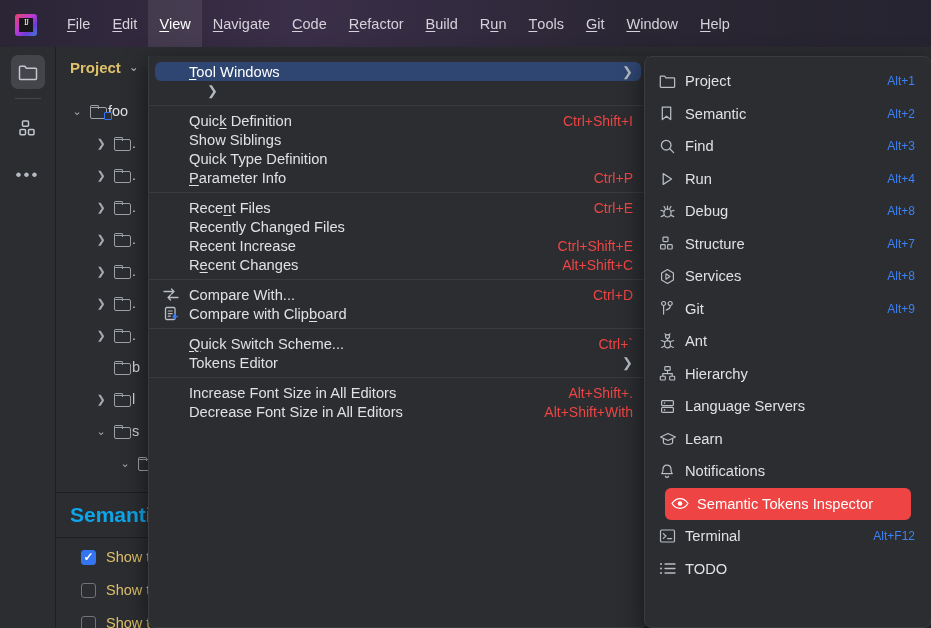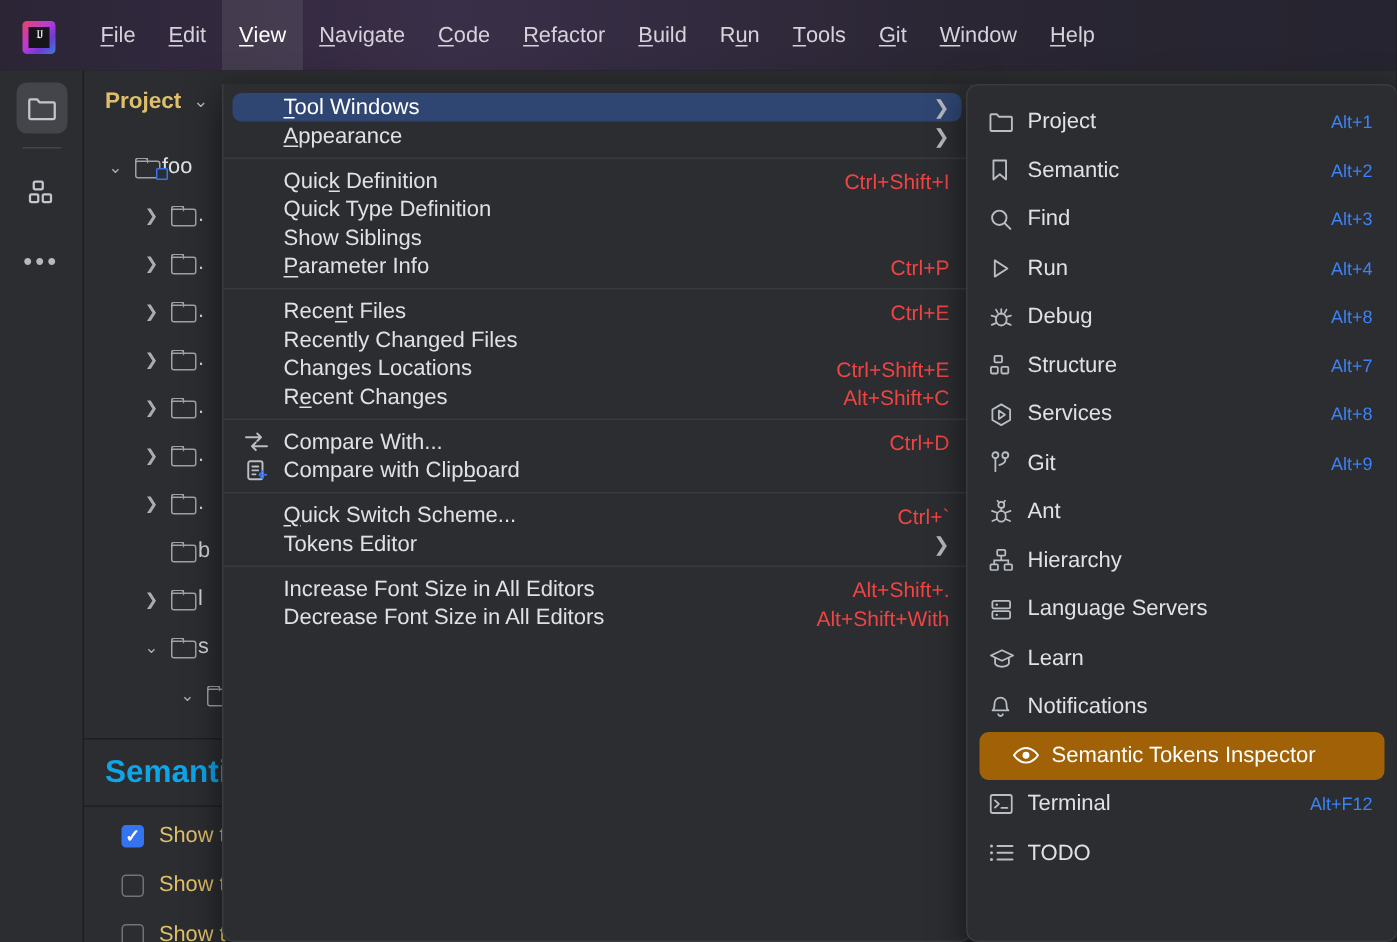--- a/index.html
+++ b/index.html
@@ -138,21 +138,21 @@
 
   
   #tool-windows-menu { left: 644px; top: 56px; width: 288px; height: 572px; padding: 8px 0 0 0; border-radius: 8px; }
   .srow {
     position: relative; display: flex; align-items: center; height: 32.5px;
     padding: 0 16px 0 14px; font-size: 14.7px; color: #dfe1e5; white-space: nowrap;
   }
   .srow .si-icon { width: 26px; flex: 0 0 26px; display: flex; align-items: center; justify-content: flex-start; color: #b9bdc4; }
   .srow .si-label { flex: 1 1 auto; }
   .srow .si-shortcut { color: #3b82f6; font-size: 12px; margin-left: 14px; }
-  .srow.hl { background: #a16207; border-radius: 6px; margin: 0 8px; padding-left: 22px; padding-right: 8px; }
+  .srow.hl { background: #ef4444; border-radius: 6px; margin: 0 20px; padding-left: 6px; padding-right: 8px; }
   .srow.hl .si-label, .srow.hl .si-icon { color: #ffffff; }
 
   svg { display: block; }
 </style>
 </head>
 <body>
 
 <div id="app">
 
   <div class="menubar">
@@ -328,55 +328,54 @@
   </div>
 
   <div class="popup" id="view-menu">
       <div class="mrow hl">
         <span class="mi-icon"></span>
         <span class="mi-label"><u>T</u>ool Windows</span>
         <span class="mi-arrow">❯</span>
       </div>
       <div class="mrow">
         <span class="mi-icon"></span>
-        <span class="mi-label"><u>A</u>ppearance</span>
         <span class="mi-arrow">❯</span>
       </div>
       <div class="msep"></div>
       <div class="mrow">
         <span class="mi-icon"></span>
         <span class="mi-label">Quic<u>k</u> Definition</span>
         <span class="mi-shortcut">Ctrl+Shift+I</span>
       </div>
       <div class="mrow">
         <span class="mi-icon"></span>
+        <span class="mi-label">Show Siblings</span>
+      </div>
+      <div class="mrow">
+        <span class="mi-icon"></span>
         <span class="mi-label">Quick Type Definition</span>
-      </div>
-      <div class="mrow">
-        <span class="mi-icon"></span>
-        <span class="mi-label">Show Siblings</span>
       </div>
       <div class="mrow">
         <span class="mi-icon"></span>
         <span class="mi-label"><u>P</u>arameter Info</span>
         <span class="mi-shortcut">Ctrl+P</span>
       </div>
       <div class="msep"></div>
       <div class="mrow">
         <span class="mi-icon"></span>
         <span class="mi-label">Rece<u>n</u>t Files</span>
         <span class="mi-shortcut">Ctrl+E</span>
       </div>
       <div class="mrow">
         <span class="mi-icon"></span>
         <span class="mi-label">Recently Changed Files</span>
       </div>
       <div class="mrow">
         <span class="mi-icon"></span>
-        <span class="mi-label">Changes Locations</span>
+        <span class="mi-label">Recent Increase</span>
         <span class="mi-shortcut">Ctrl+Shift+E</span>
       </div>
       <div class="mrow">
         <span class="mi-icon"></span>
         <span class="mi-label">R<u>e</u>cent Changes</span>
         <span class="mi-shortcut">Alt+Shift+C</span>
       </div>
       <div class="msep"></div>
       <div class="mrow">
         <span class="mi-icon">

